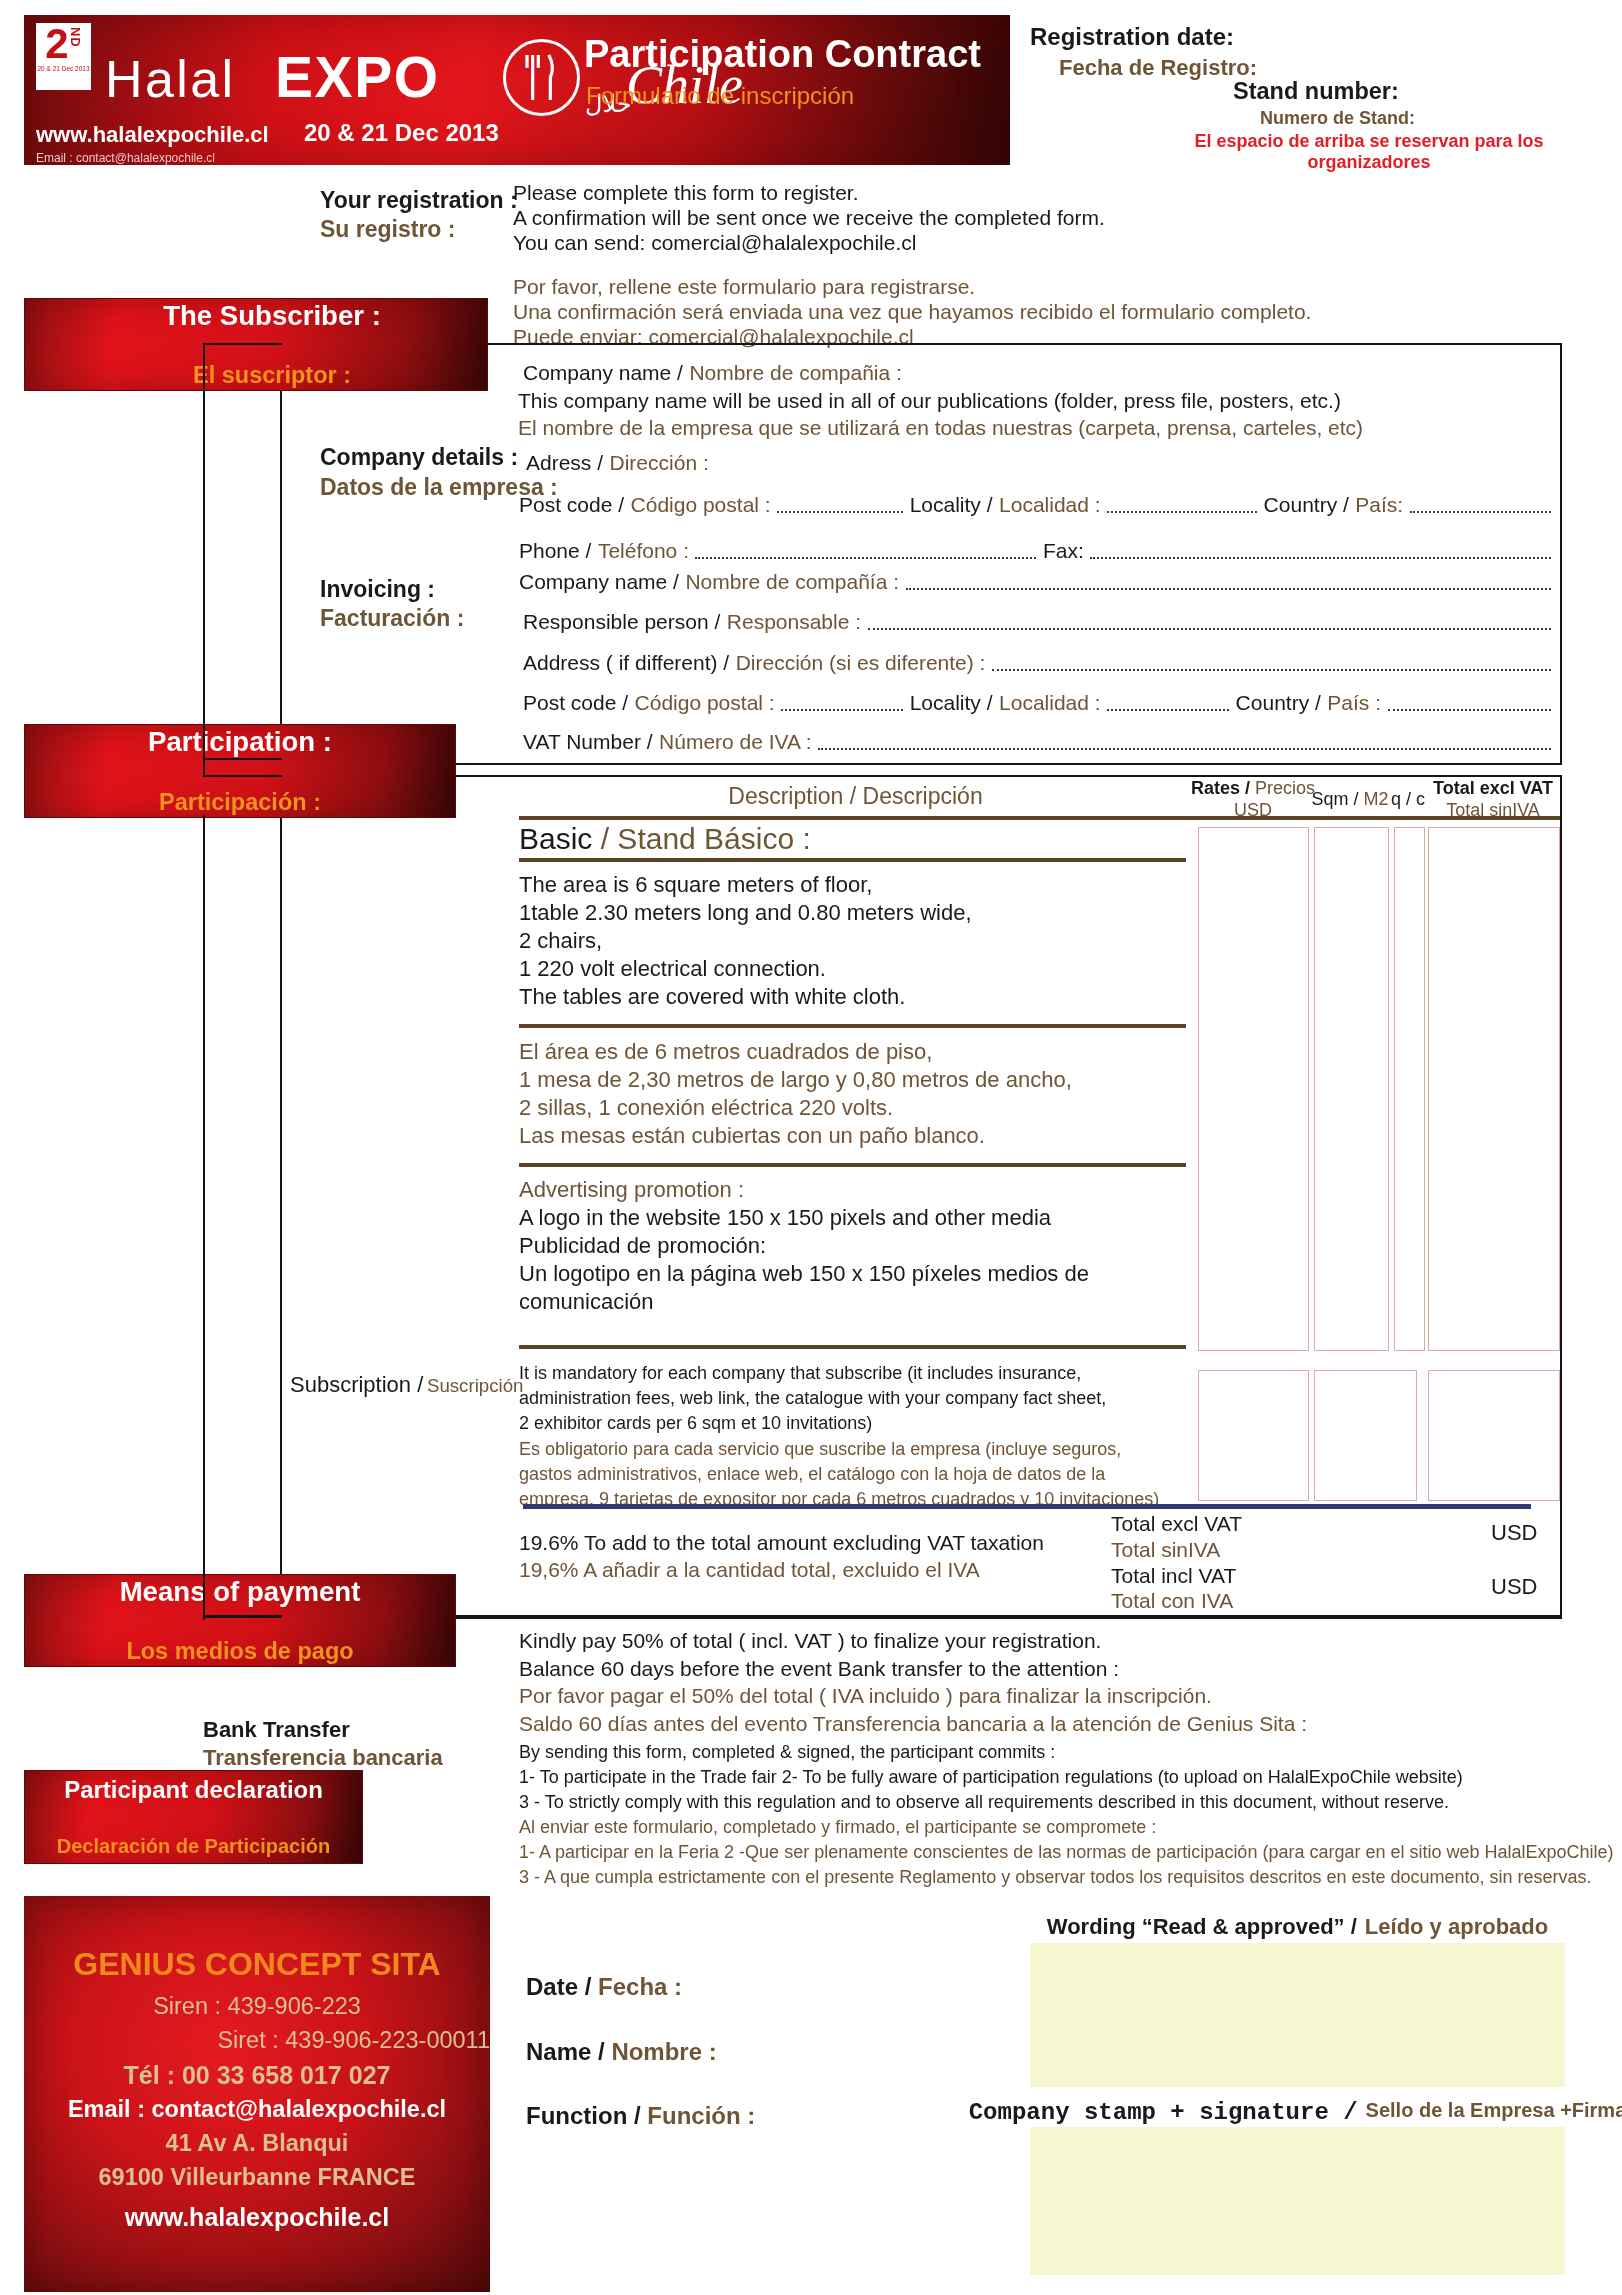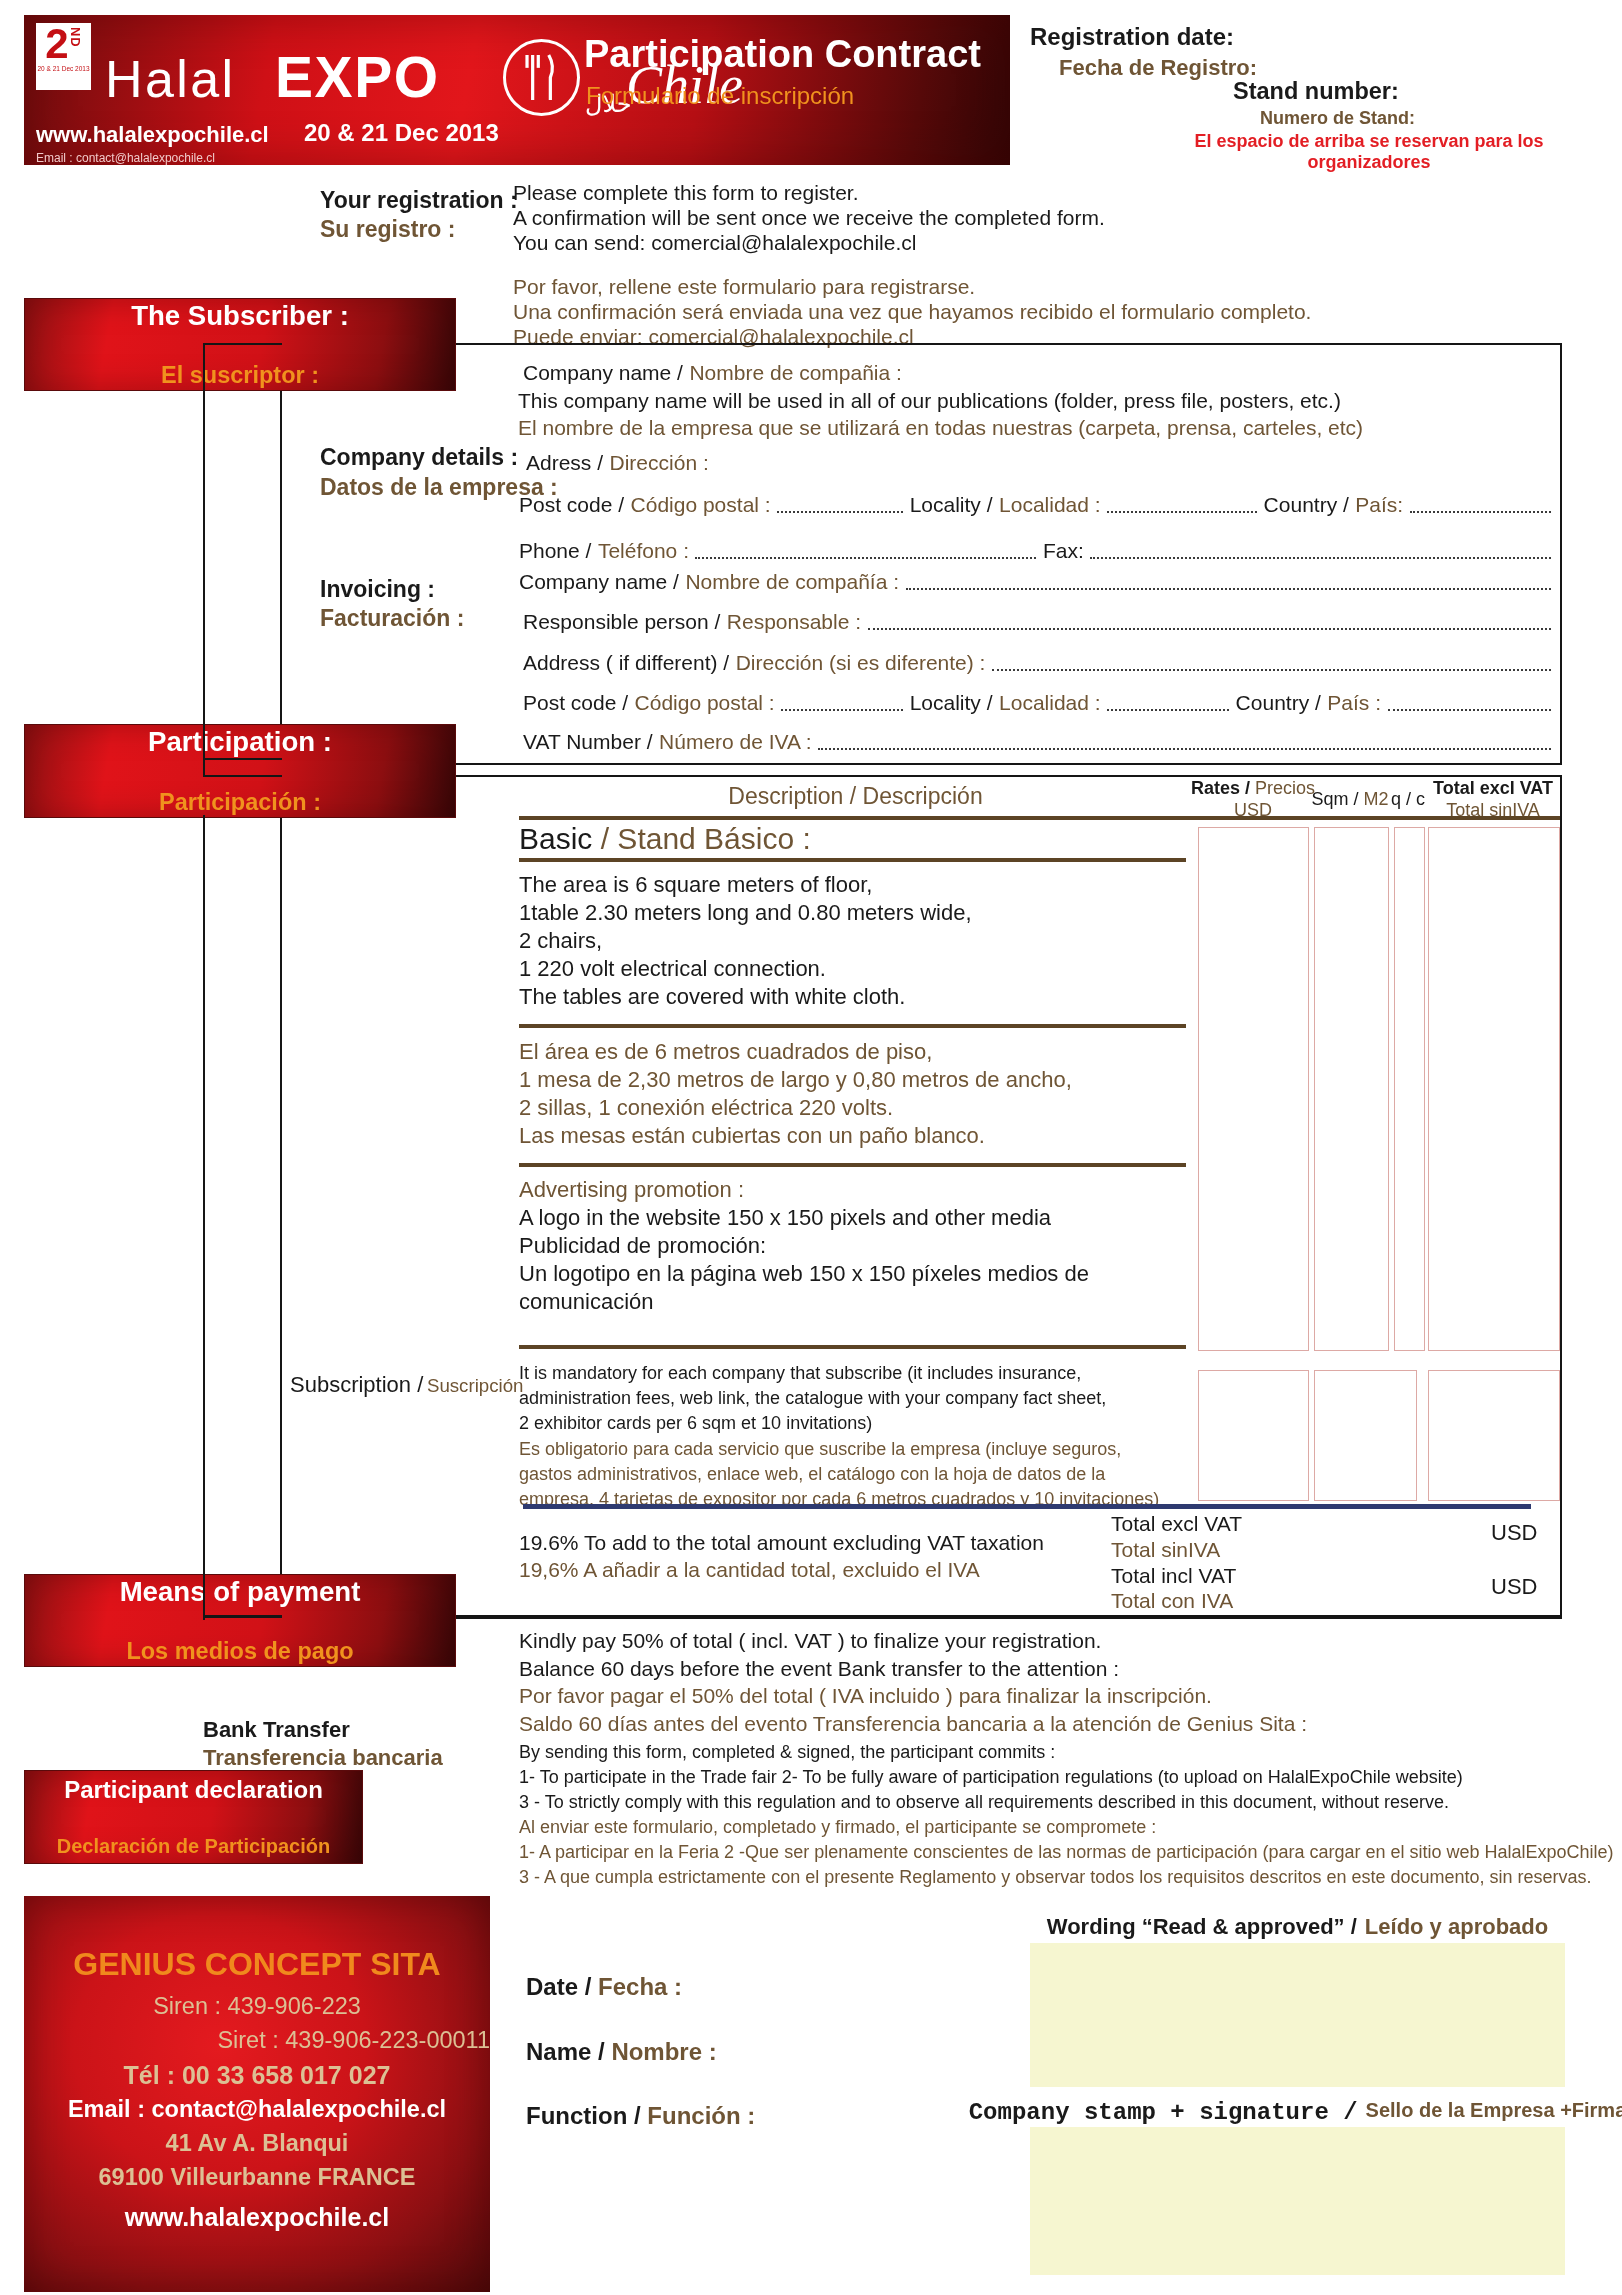--- a/index.html
+++ b/index.html
@@ -88,21 +88,21 @@
 
   <div class="rect" style="left:280px;top:343px;width:1278px;height:418px;"></div>
   <div class="rect" style="left:280px;top:775px;width:1278px;height:838px;border-bottom-width:4.9px;"></div>
   <div class="line-blk" style="left:203px;top:343px;width:2.4px;height:434px;"></div>
   <div class="line-blk" style="left:203px;top:815px;width:2.4px;height:805px;"></div>
   <div class="line-blk" style="left:203px;top:343px;width:79px;height:2.4px;"></div>
   <div class="line-blk" style="left:203px;top:758px;width:79px;height:2.4px;"></div>
   <div class="line-blk" style="left:203px;top:775px;width:79px;height:2.4px;"></div>
   <div class="line-blk" style="left:203px;top:1615px;width:79px;height:3.2px;"></div>
 
-  <div class="banner" style="left:24px;top:298px;width:430px;height:91px;">
+  <div class="banner" style="left:24px;top:298px;width:430px;height:91px;padding-left:32px;">
     <span class="t1">The Subscriber :</span>
     <span class="t2">El suscriptor :</span>
   </div>
 
   <span class="abs bold" style="left:320px;top:444px;font-size:23px;">Company details :</span>
   <span class="abs bold br" style="left:320px;top:474px;font-size:23px;">Datos de la empresa :</span>
 
   <div class="row" style="left:523px;top:361px;">
     <span>Company name /</span>
     <span class="br">Nombre de compañia :</span>
@@ -240,21 +240,21 @@
     <span class="br" style="font-size:18.7px;">Suscripción</span>
   </div>
   <div class="para-sm" style="left:519px;top:1361px;">
     <div>It is mandatory for each company that subscribe (it includes insurance,</div>
     <div>administration fees, web link, the catalogue with your company fact sheet,</div>
     <div>2 exhibitor cards per 6 sqm et 10 invitations)</div>
   </div>
   <div class="para-sm br" style="left:519px;top:1437px;">
     <div>Es obligatorio para cada servicio que suscribe la empresa (incluye seguros,</div>
     <div>gastos administrativos, enlace web, el catálogo con la hoja de datos de la</div>
-    <div>empresa, 4 tarjetas de expositor por cada 6 metros cuadrados y 10 invitaciones)</div>
+    <div>empresa, 9 tarjetas de expositor por cada 6 metros cuadrados y 10 invitaciones)</div>
   </div>
 
   <div class="pinkbox" style="left:1198px;top:1370px;width:109px;height:129px;"></div>
   <div class="pinkbox" style="left:1314px;top:1370px;width:101px;height:129px;"></div>
   <div class="pinkbox" style="left:1428px;top:1370px;width:130px;height:129px;"></div>
 
   <div class="abs cellhead" style="left:1198px;top:1376px;width:109px;">
     <span class="bold">Rates /</span>
     <span class="br">Precios</span><br>
     <span class="br">USD</span>

